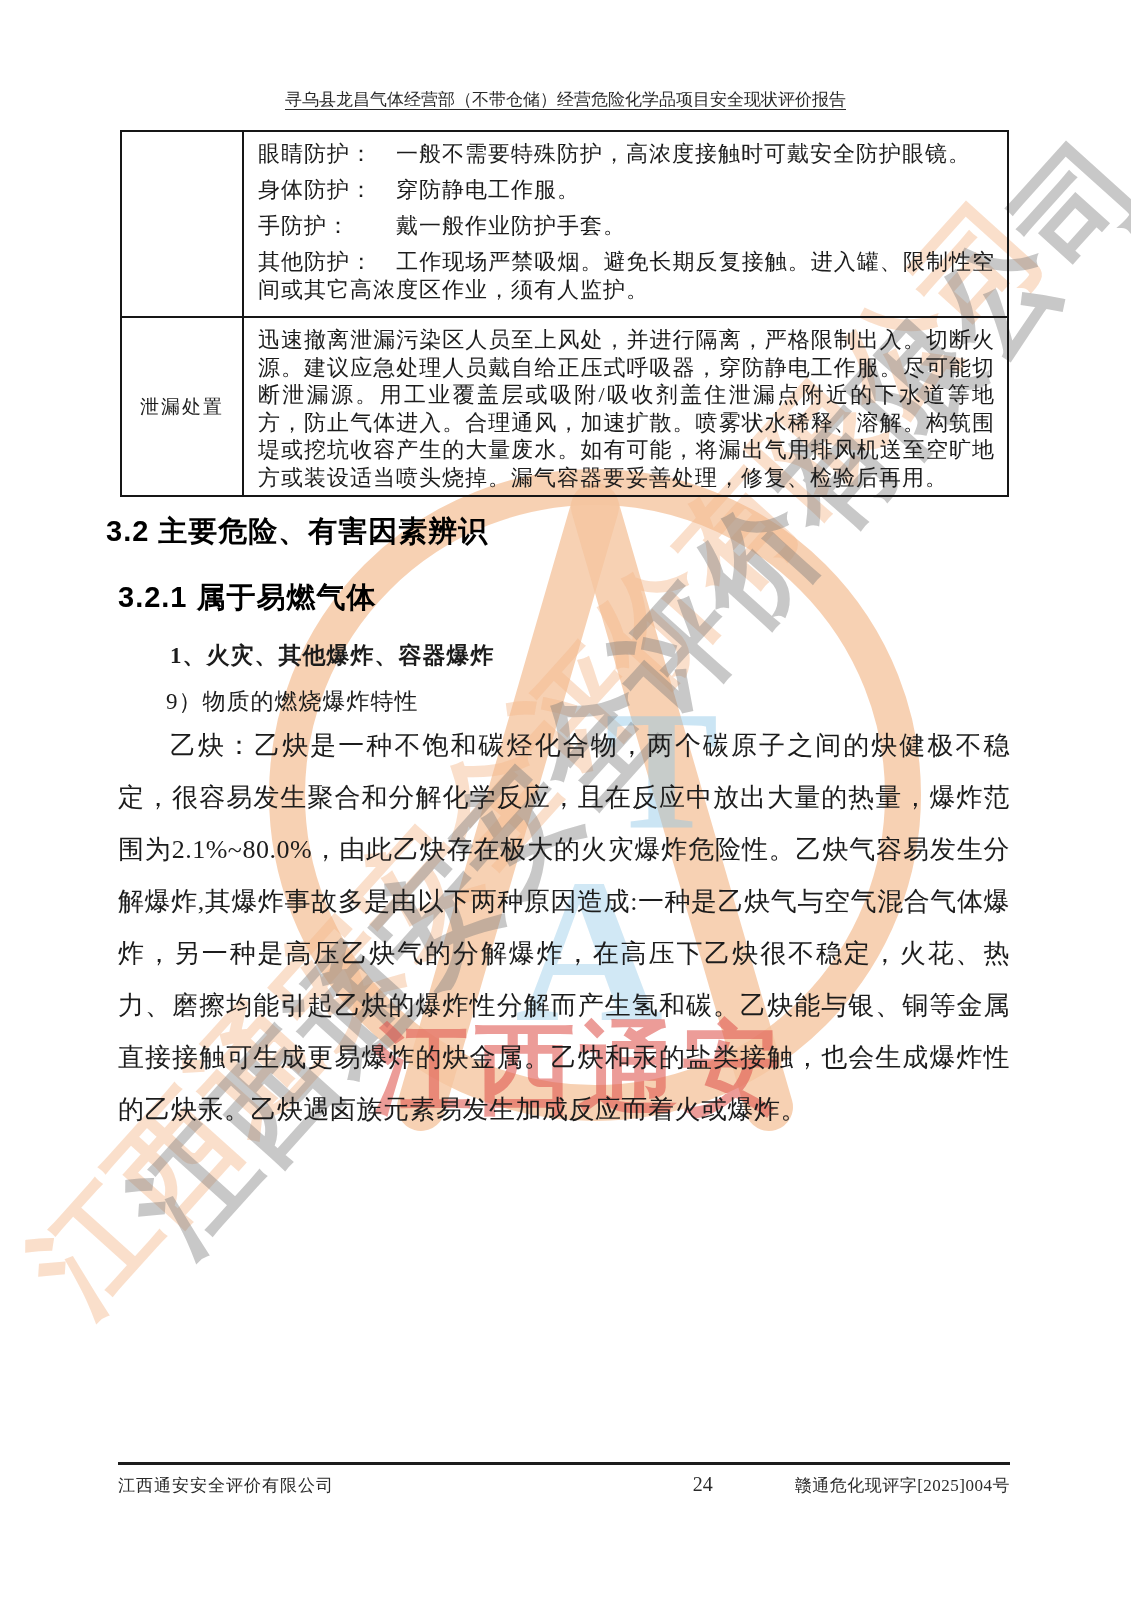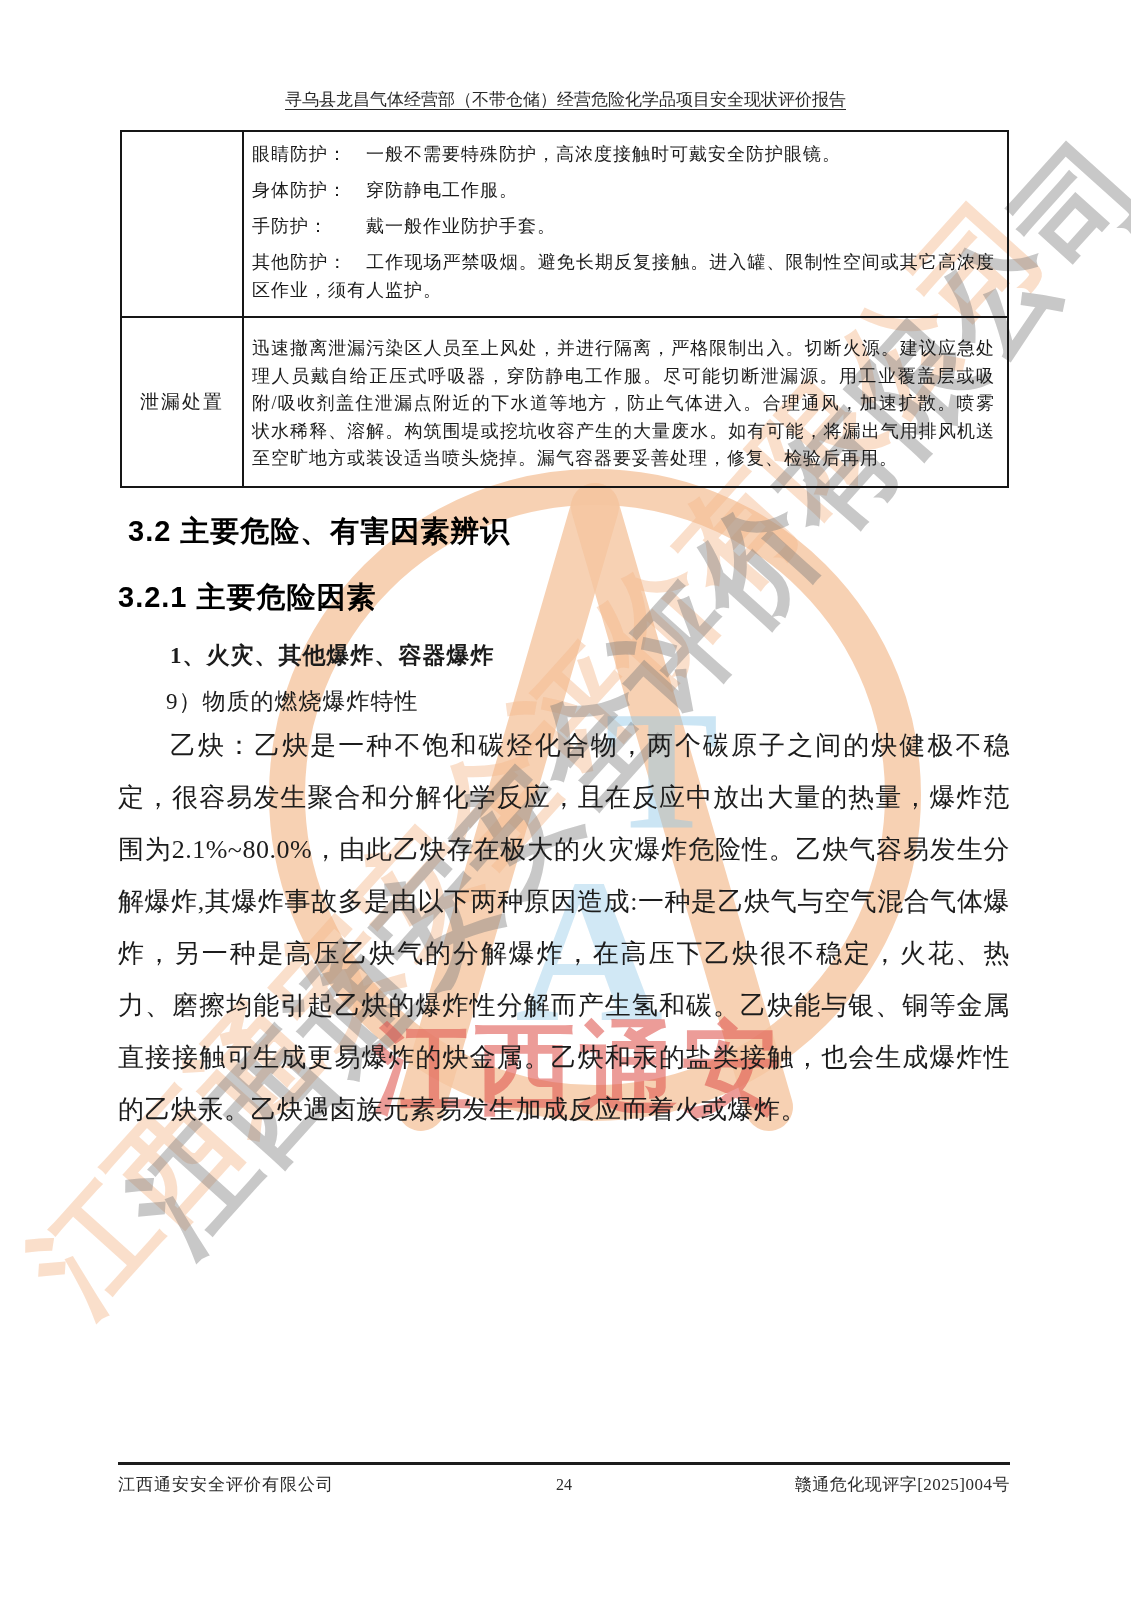--- a/index.html
+++ b/index.html
@@ -67,34 +67,34 @@
     table-layout: fixed;
   }
   table.safety, table.safety td { border: 2px solid #161616; }
   table.safety td { vertical-align: middle; overflow: hidden; }
   td.cell-label {
     width: 122px;
     text-align: center;
     font-size: 19px;
     letter-spacing: 2px;
   }
-  td.cell-body { padding: 8px 12px 4px 8px; font-size: 18px; line-height: 28px; }
+  td.cell-body { padding: 8px 12px 4px 14px; font-size: 22px; line-height: 28px; }
   tr.row-protect  { height: 165px; }
   tr.row-spill    { height: 170px; }
   .protect-item { margin-bottom: 8px; text-align: justify; letter-spacing: 1px; }
   .spill-text   { text-align: justify; line-height: 27.5px; letter-spacing: 1px; }
 
   .h-section {
     font-family: "Liberation Sans", "DejaVu Sans", sans-serif;
     font-weight: 700;
     font-size: 29px;
     color: #000;
     letter-spacing: 1px;
   }
-  .h1 { left: 128px; top: 512px; }
+  .h1 { left: 106px; top: 512px; }
   .h2 { left: 118px; top: 578px; }
   .h-item    { left: 170px; top: 640px; font-size: 23px; font-weight: 700; letter-spacing: 1px; text-align: center; }
   .h-subitem { left: 166px; top: 686px; font-size: 23px; letter-spacing: 1px; }
 
   .bodytext {
     left: 118px; top: 720px; width: 892px;
   }
   .bodytext p {
     font-size: 26px;
     line-height: 52px;
@@ -106,21 +106,21 @@
   .footer {
     left: 118px; top: 1462px; width: 892px;
     border-top: 3px solid #1d1d1d;
     padding-top: 8px;
     display: flex;
     align-items: baseline;
     font-size: 17px;
     color: #2a2a2a;
   }
   .footer .f-left   { flex: 1; text-align: left;  letter-spacing: 1px; }
-  .footer .f-center { flex: 1; text-align: center; font-size: 16px; }
+  .footer .f-center { flex: 1; text-align: right; font-size: 20px; }
   .footer .f-right  { flex: 1; text-align: right; letter-spacing: 0.5px; }
 </style>
 </head>
 <body>
 
 <div class="page">
 
   <svg class="wm wm-logo" viewBox="0 0 760 760" aria-hidden="true">
     <circle cx="380" cy="380" r="308" fill="none" stroke="#f5c5a0" stroke-width="36" opacity="0.8"></circle>
     <path d="M380 92 L206 692" fill="none" stroke="#f5c5a0" stroke-width="48" stroke-linecap="round" opacity="0.8"></path>
@@ -150,21 +150,21 @@
       <tr class="row-spill">
         <td class="cell-label">泄漏处置</td>
         <td class="cell-body">
           <div class="spill-text">迅速撤离泄漏污染区人员至上风处，并进行隔离，严格限制出入。切断火源。建议应急处理人员戴自给正压式呼吸器，穿防静电工作服。尽可能切断泄漏源。用工业覆盖层或吸附/吸收剂盖住泄漏点附近的下水道等地方，防止气体进入。合理通风，加速扩散。喷雾状水稀释、溶解。构筑围堤或挖坑收容产生的大量废水。如有可能，将漏出气用排风机送至空旷地方或装设适当喷头烧掉。漏气容器要妥善处理，修复、检验后再用。</div>
         </td>
       </tr>
     </tbody>
       </table>
 
     <div class="abs h-section h1">3.2 主要危险、有害因素辨识</div>
-    <div class="abs h-section h2">3.2.1 主要危险因素</div>
+    <div class="abs h-section h2">3.2.1 属于易燃气体</div>
     <div class="abs h-item">1、火灾、其他爆炸、容器爆炸</div>
     <div class="abs h-subitem">9）物质的燃烧爆炸特性</div>
 
     <div class="abs bodytext">
       <p>乙炔：乙炔是一种不饱和碳烃化合物，两个碳原子之间的炔健极不稳定，很容易发生聚合和分解化学反应，且在反应中放出大量的热量，爆炸范围为2.1%~80.0%，由此乙炔存在极大的火灾爆炸危险性。乙炔气容易发生分解爆炸,其爆炸事故多是由以下两种原因造成:一种是乙炔气与空气混合气体爆炸，另一种是高压乙炔气的分解爆炸，在高压下乙炔很不稳定，火花、热力、磨擦均能引起乙炔的爆炸性分解而产生氢和碳。乙炔能与银、铜等金属直接接触可生成更易爆炸的炔金属。乙炔和汞的盐类接触，也会生成爆炸性的乙炔汞。乙炔遇卤族元素易发生加成反应而着火或爆炸。</p>
     </div>
 
     <div class="abs footer">
       <span class="f-left">江西通安安全评价有限公司</span>
       <span class="f-center">24</span>

